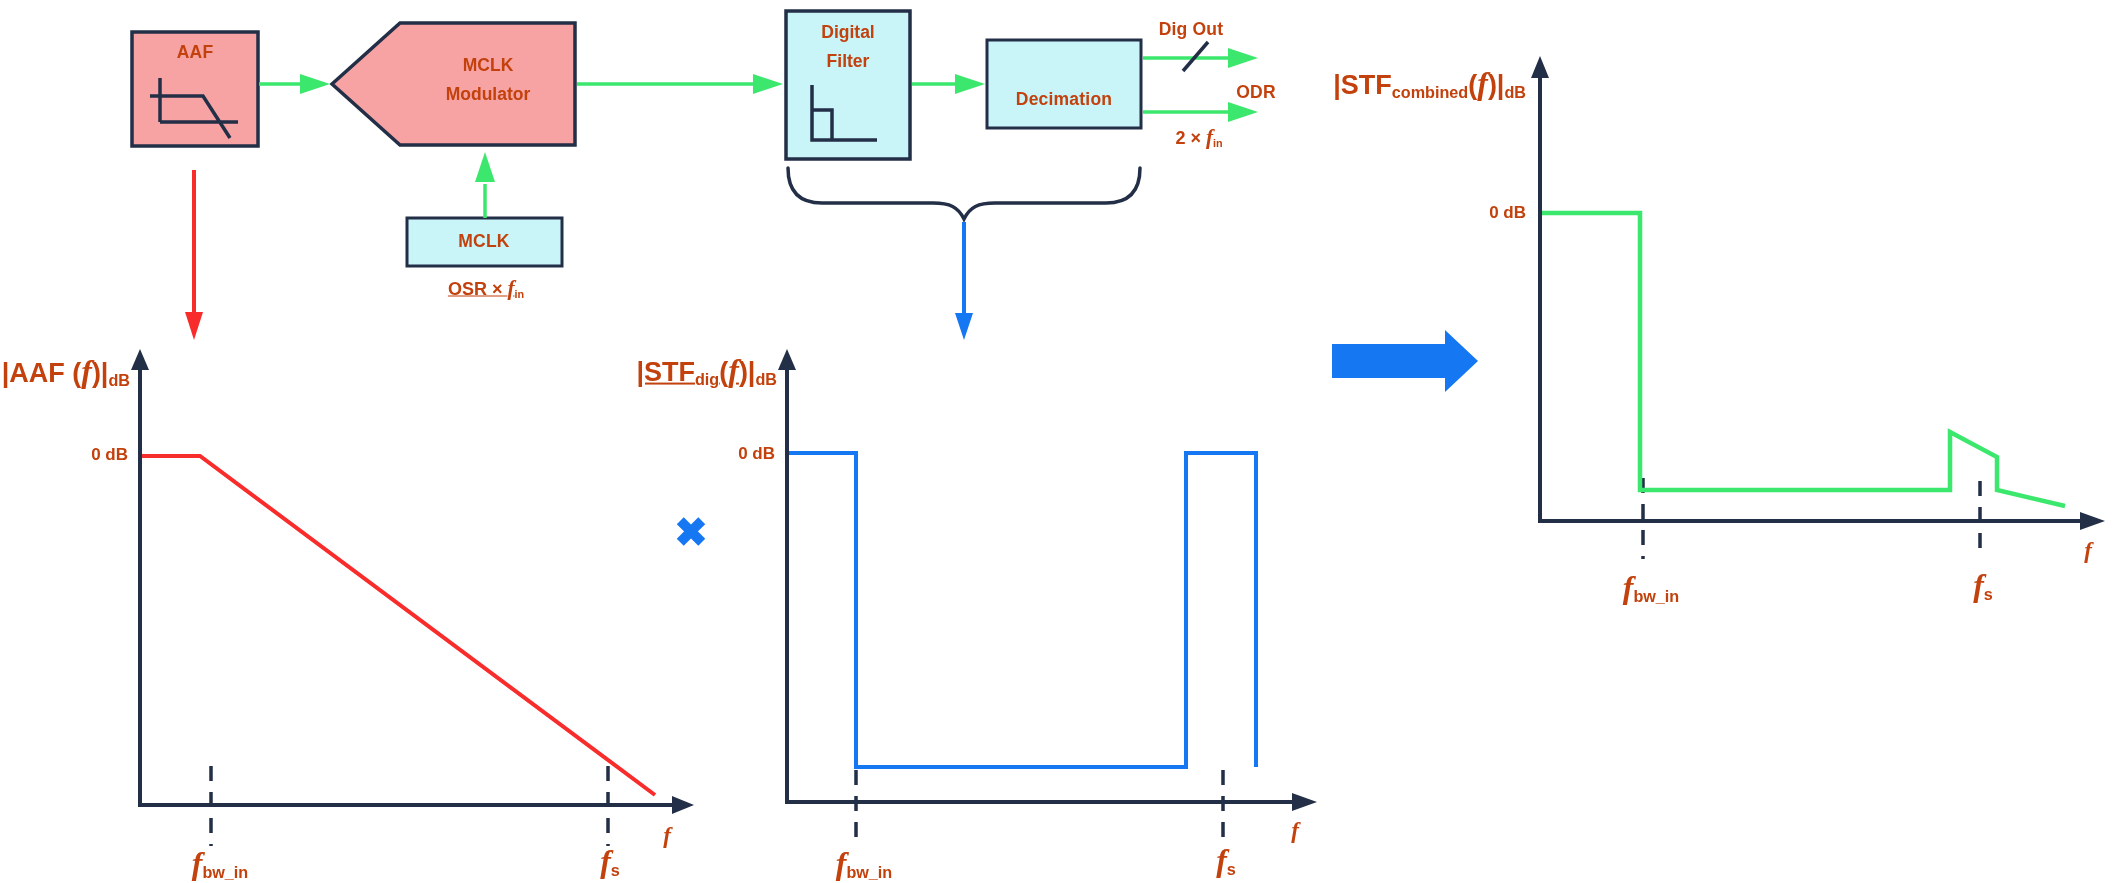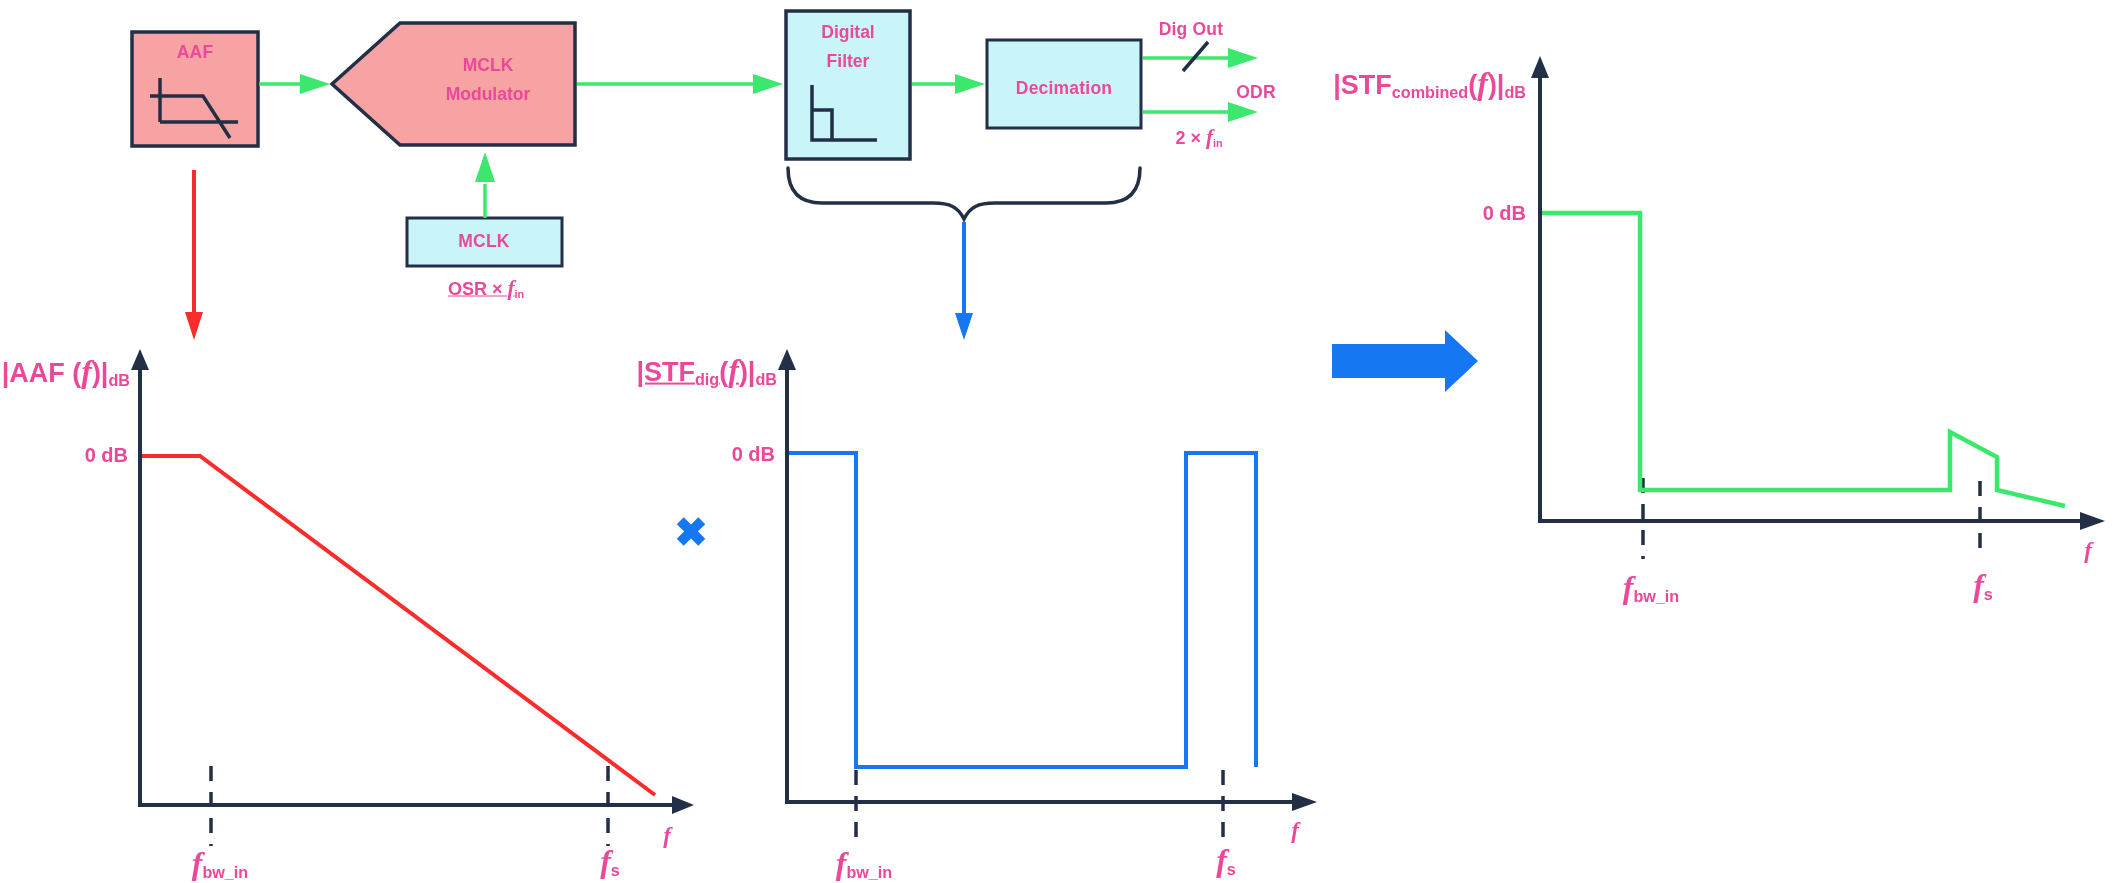--- a/index.html
+++ b/index.html
@@ -1,25 +1,25 @@
 <!DOCTYPE html>
 <html><head>
 <meta charset="utf-8">
 <style>
   html,body{margin:0;padding:0;background:#ffffff;}
   #canvas{position:relative;width:2115px;height:883px;background:#ffffff;overflow:hidden;
           font-family:"Liberation Sans",sans-serif;color:#232e47;}
   #shapes{position:absolute;left:0;top:0;}
-  .t,.tr{position:absolute;white-space:nowrap;font-weight:bold;color:#ec4899;}
+  .t,.tr{position:absolute;white-space:nowrap;font-weight:bold;color:#c2410c;}
   .t{transform:translate(-50%,-50%);text-align:center;}
   .tr{transform:translate(-100%,-50%);text-align:right;}
   .blk{font-size:17.5px;letter-spacing:.2px;}
   .blk2{font-size:17.5px;line-height:29px;}
   .plotlab{font-size:27px;text-align:right;}
-  .zdb{font-size:20px;}
+  .zdb{font-size:17px;}
   .fit{font-family:"Liberation Serif",serif;font-style:italic;font-weight:bold;font-size:1.18em;}
   .xf{font-family:"Liberation Serif",serif;font-style:italic;font-weight:bold;font-size:23px;}
   sub{font-size:0.6em;font-weight:bold;vertical-align:-0.3em;letter-spacing:0;}
   .ratelab{font-size:18px;}
   .mult{font-size:40px;color:#1677f3;}
 </style>
 </head>
 <body>
 
 <div id="canvas">
@@ -94,21 +94,21 @@
 
   <div class="t blk" style="left:195px;top:52px;">AAF</div>
   <div class="t blk2" style="left:488px;top:80px;">
       <div>MCLK</div>
       <div>Modulator</div>
     </div>
   <div class="t blk2" style="left:848px;top:47px;">
       <div>Digital</div>
       <div>Filter</div>
     </div>
-  <div class="t blk" style="left:1064px;top:88px;">Decimation</div>
+  <div class="t blk" style="left:1064px;top:99px;">Decimation</div>
   <div class="t blk" style="left:484px;top:241px;">MCLK</div>
 
   <div class="t ratelab" style="left:486px;top:288px;text-decoration:underline;"><span>OSR × </span><span class="fit">f</span><sub>in</sub></div>
   <div class="t blk" style="left:1191px;top:29px;">Dig Out</div>
   <div class="t blk" style="left:1256px;top:92px;">ODR</div>
   <div class="t ratelab" style="left:1199px;top:137px;"><span>2 × </span><span class="fit">f</span><sub>in</sub></div>
 
   <div class="t mult" style="left:691px;top:532px;">✖</div>
 
   <div class="tr plotlab" style="left:130px;top:372px;"><span>|AAF (</span><span class="fit">f</span><span>)|</span><sub>dB</sub></div>

